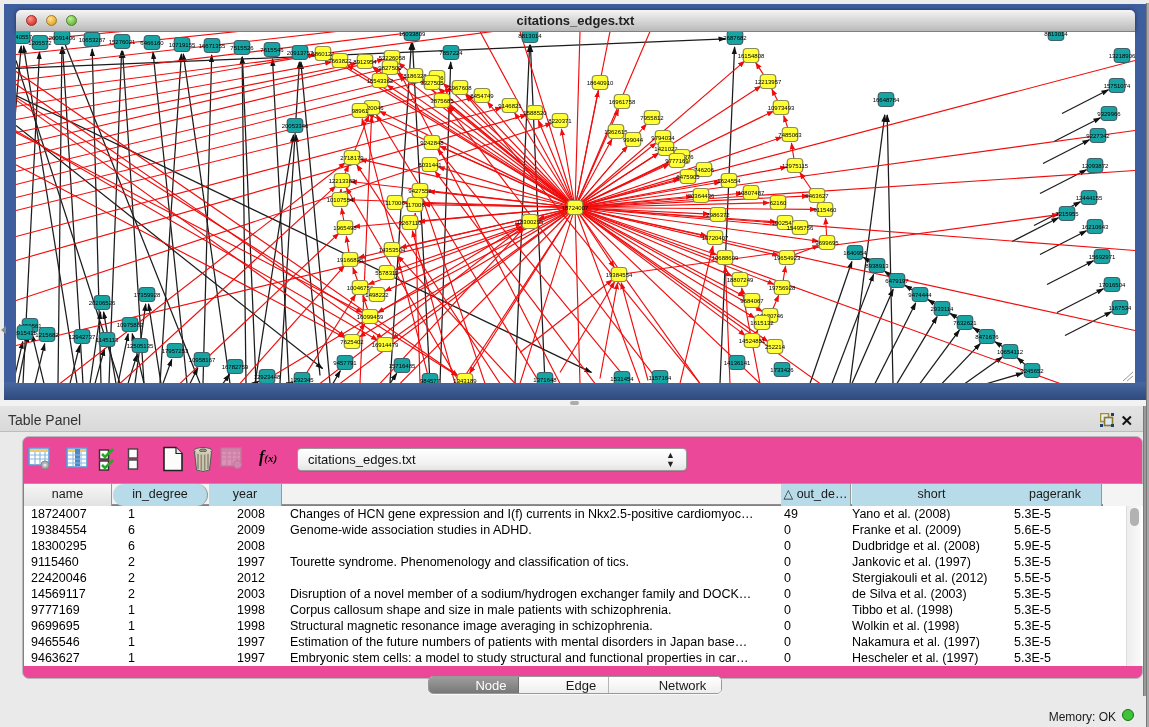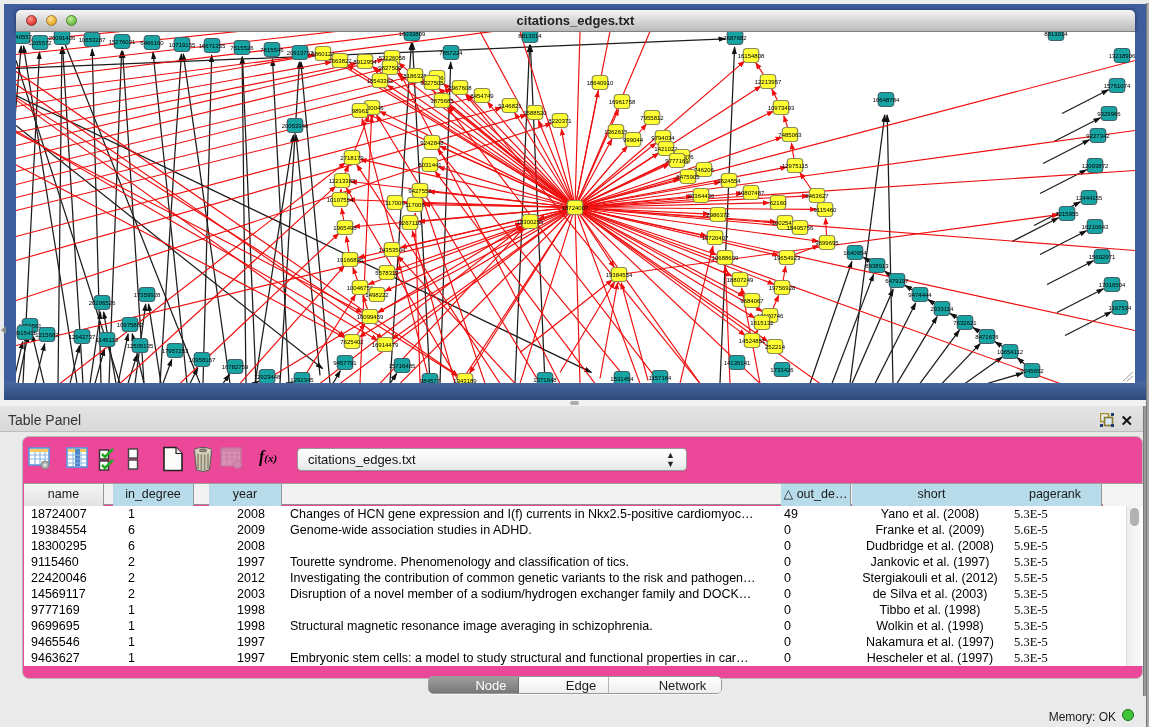--- a/index.html
+++ b/index.html
@@ -44,22 +44,22 @@
 #thead .h { position:absolute; top:0; height:22px; line-height:21px; text-align:center; border-right:1px solid #979797; background:#b7dbe9; }
 #thead .g { background:linear-gradient(#f6f6f6,#e2e2e2); }
 #tbody { position:absolute; left:1px; top:69px; width:1119px; height:160px; background:#fff; font-size:12.5px; color:#000; }
 .tr { position:relative; height:16px; line-height:16px; white-space:nowrap; }
 .tr div { position:absolute; top:0; height:16px; overflow:hidden; }
 .c0 { left:7px;  width:88px; }
 .c1 { left:95px; width:90px; padding-left:9px; }
 .c2 { left:185px; width:80px; padding-left:4px;text-align:center; }
 .c3 { left:264px; width:492px; padding-left:2px; }
 .c4 { left:756px; width:70px; padding-left:4px; }
-.c5 { left:828px; width:156px; text-align:center; }
-.c6 { left:986px; width:100px; padding-left:4px;font-family:Liberation Serif, serif; }
+.c5 { left:828px; width:156px; text-align:left; }
+.c6 { left:986px; width:100px; padding-left:4px; }
 #vscroll { position:absolute; left:1103px; top:69px; width:15px; height:160px; background:linear-gradient(90deg,#ededed,#fafafa); border-left:1px solid #ddd; }
 #vthumb { position:absolute; left:2.5px; top:2px; width:9px; height:18px; background:#b2b2b2; border-radius:5px; }
 
 #tabs { position:absolute; left:428px; top:276px; height:18px; z-index:5; display:flex; border:1px solid #989898; border-radius:5px; overflow:hidden; background:#fff; box-shadow:0 1px 0 rgba(255,255,255,.7); }
 .tab { height:100%; font-size:13px; line-height:17px; text-align:center; color:#1a1a1a; background:linear-gradient(#ffffff,#eeeeee); border-right:1px solid #b5b5b5;padding-left:35px; }
 .tab:nth-child(1) { width:90px; } .tab:nth-child(2) { width:90px; } .tab:nth-child(3) { width:112px; }
 .tab.sel { background:linear-gradient(#9d9d9d,#787878); color:#fff; border-right:1px solid #6f6f6f; }
 
 #status { position:absolute; left:0; top:300px; width:1149px; height:27px; font-size:12px; color:#1a1a1a; }
 #status .m { position:absolute; right:33px; top:10px; }
@@ -679,22 +679,22 @@
           <path d="M2 9 h18 M2 13 h18 M7 6 v14 M12 6 v14 M17 6 v14" stroke="#adadad" stroke-width="1.2"></path>
           <circle cx="17.5" cy="18.5" r="4" fill="#bdbdbd" stroke="#999"></circle>
         </svg>
         <div class="icon" style="left:236px; top:11px; font-size:16px; font-style:italic; font-weight:700; font-family:'Liberation Serif',serif;">f<span style="font-size:11px">(x)</span></div>
         <div id="dd">
             <span class="t">citations_edges.txt</span>
           <span class="arr">▲<br>▼</span>
         </div>
       </div>
       <div id="thead">
-        <div class="h g" style="left:0px; width:80px;">name</div>
-        <div class="h" style="left:89px; width:81px;">in_degree</div>
+        <div class="h g" style="left:0px; width:88px;">name</div>
+        <div class="h" style="left:89px; width:95px;border-radius:11px;">in_degree</div>
         <div class="h" style="left:185px; width:73px;">year</div>
         <div class="h" style="left:757px; width:70px;">△ out_de…</div>
         <div class="h" style="left:828px; width:160px;">short</div>
         <div class="h" style="left:985px; width:93px;">pagerank</div>
         <div style="position:absolute; left:1079px; top:0; width:40px; height:22px; background:#f4f4f4;"></div>
       </div>
       <div id="tbody">
           <div class="tr">
             <div class="c0">18724007</div>
             <div class="c1">1</div>
@@ -727,55 +727,56 @@
             <div class="c2">1997</div>
             <div class="c3">Tourette syndrome. Phenomenology and classification of tics.</div>
             <div class="c4">0</div>
             <div class="c5">Jankovic et al. (1997)</div>
             <div class="c6">5.3E-5</div>
           </div>
           <div class="tr">
             <div class="c0">22420046</div>
             <div class="c1">2</div>
             <div class="c2">2012</div>
-            <div class="c3">Investigating the contribution of common genetic variants to the risk and pathogen…</div>
             <div class="c4">0</div>
             <div class="c5">Stergiakouli et al. (2012)</div>
             <div class="c6">5.5E-5</div>
           </div>
           <div class="tr">
             <div class="c0">14569117</div>
             <div class="c1">2</div>
             <div class="c2">2003</div>
             <div class="c3">Disruption of a novel member of a sodium/hydrogen exchanger family and DOCK…</div>
             <div class="c4">0</div>
             <div class="c5">de Silva et al. (2003)</div>
             <div class="c6">5.3E-5</div>
           </div>
           <div class="tr">
             <div class="c0">9777169</div>
             <div class="c1">1</div>
             <div class="c2">1998</div>
+            <div class="c3">Corpus callosum shape and size in male patients with schizophrenia.</div>
             <div class="c4">0</div>
             <div class="c5">Tibbo et al. (1998)</div>
             <div class="c6">5.3E-5</div>
           </div>
           <div class="tr">
             <div class="c0">9699695</div>
             <div class="c1">1</div>
             <div class="c2">1998</div>
             <div class="c3">Structural magnetic resonance image averaging in schizophrenia.</div>
             <div class="c4">0</div>
             <div class="c5">Wolkin et al. (1998)</div>
             <div class="c6">5.3E-5</div>
           </div>
           <div class="tr">
             <div class="c0">9465546</div>
             <div class="c1">1</div>
             <div class="c2">1997</div>
+            <div class="c3">Estimation of the future numbers of patients with mental disorders in Japan base…</div>
             <div class="c4">0</div>
             <div class="c5">Nakamura et al. (1997)</div>
             <div class="c6">5.3E-5</div>
           </div>
           <div class="tr">
             <div class="c0">9463627</div>
             <div class="c1">1</div>
             <div class="c2">1997</div>
             <div class="c3">Embryonic stem cells: a model to study structural and functional properties in car…</div>
             <div class="c4">0</div>

